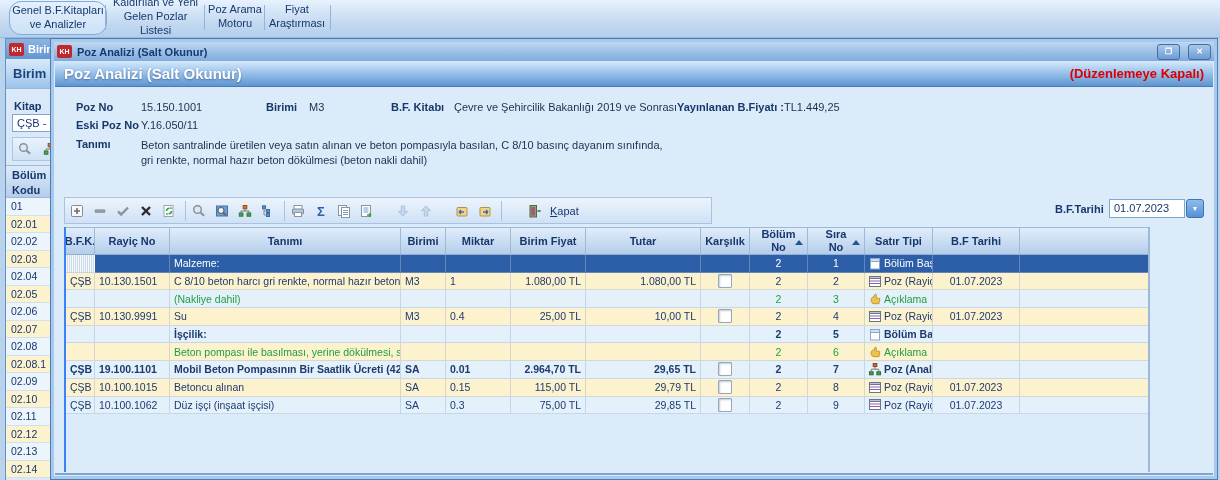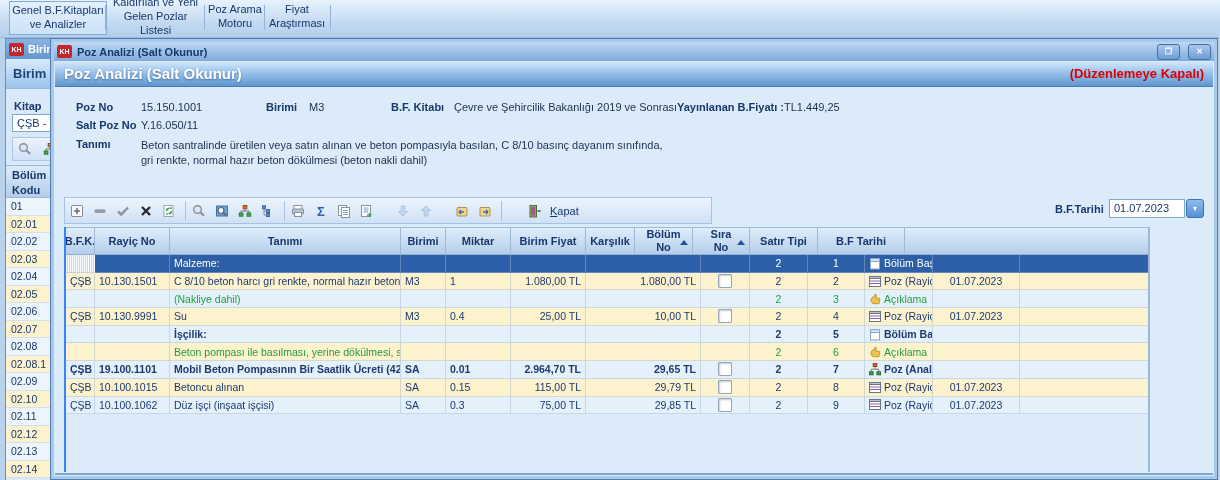--- a/index.html
+++ b/index.html
@@ -4,21 +4,21 @@
 <style>
   html,body{margin:0;padding:0}
   .screen{position:relative;width:1220px;height:480px;background:#b9d3ec;
     font-family:"Liberation Sans",sans-serif;overflow:hidden;color:#17386e}
 
   
   .tabstrip{position:absolute;left:0;top:0;width:1220px;height:37px;
     background:linear-gradient(#e7f2fd,#c2d8f0 65%,#b3cfec);border-bottom:1px solid #9cb8da}
   .tab{position:absolute;top:1px;height:32px;display:flex;flex-direction:column;align-items:center;
     justify-content:center;font-size:11px;color:#17386e;line-height:1.25;text-align:center;cursor:default}
-  .tab.selected{background:linear-gradient(#e3f0fd,#cde2f7);border:1px solid #84acd8;border-radius:0}
+  .tab.selected{background:linear-gradient(#e3f0fd,#cde2f7);border:1px solid #84acd8;border-radius:12px}
   .tabsep{position:absolute;top:5px;height:25px;width:1px;background:#93b3d8}
 
   
   .sidebar{position:absolute;left:5px;top:38px;width:143px;height:442px;background:#d9e9f9;
     border:1px solid #6890c0}
   .sb-title{height:20px;background:linear-gradient(#8cb4e2,#6397d0);display:flex;align-items:center;
     gap:4px;padding:0 3px;color:#fff;font-weight:bold;font-size:11px;white-space:nowrap;overflow:hidden}
   .kh{width:15px;height:13px;background:#c1272d;color:#fff;font-size:7px;font-weight:bold;
     display:flex;align-items:center;justify-content:center;border-radius:2px;flex:none}
   .sb-head{position:absolute;left:0;top:20px;width:100%;height:30px;
@@ -206,21 +206,21 @@
     </div>
 
     <span class="fld lab" style="left:25px;top:62px">Poz No</span>
     <span class="fld val" style="left:90px;top:62px">15.150.1001</span>
     <span class="fld lab" style="left:215px;top:62px">Birimi</span>
     <span class="fld val" style="left:258px;top:62px">M3</span>
     <span class="fld lab" style="left:340px;top:62px">B.F. Kitabı</span>
     <span class="fld val" style="left:403px;top:62px">Çevre ve Şehircilik Bakanlığı 2019 ve Sonrası</span>
     <span class="fld lab" style="left:626px;top:62px">Yayınlanan B.Fiyatı :</span>
     <span class="fld val" style="left:733px;top:62px">TL1.449,25</span>
-    <span class="fld lab" style="left:25px;top:80px">Salt Poz No</span>
+    <span class="fld lab" style="left:25px;top:80px">Eski Poz No</span>
     <span class="fld val" style="left:90px;top:80px">Y.16.050/11</span>
     <span class="fld lab" style="left:25px;top:99px">Tanımı</span>
     <div class="tanimi-text">Beton santralinde üretilen veya satın alınan ve beton pompasıyla basılan, C 8/10 basınç dayanım sınıfında, gri renkte, normal hazır beton dökülmesi (beton nakli dahil)</div>
 
     <div class="tbar" id="tbar">
         <span class="tbtn">
           <span class="ticon">
             <svg width="16" height="16" viewBox="0 0 16 16">
               <rect x="2.5" y="2.5" width="11" height="11" rx="1" fill="#f4f8fc" stroke="#8a8a8a"></rect>
               <path d="M8 5v6M5 8h6" stroke="#6d6d6d" stroke-width="1.6"></path>
@@ -391,20 +391,23 @@
             <span>Tanımı</span>
           </div>
           <div class="g-hc c3">
             <span>Birimi</span>
           </div>
           <div class="g-hc c4">
             <span>Miktar</span>
           </div>
           <div class="g-hc c5">
             <span>Birim Fiyat</span>
+          </div>
+          <div class="g-hc c6">
+            <span>Tutar</span>
           </div>
           <div class="g-hc c7">
             <span>Karşılık</span>
           </div>
           <div class="g-hc c8">
             <span>Bölüm<br>No</span>
             <span class="sort"></span>
           </div>
           <div class="g-hc c9">
             <span>Sıra<br>No</span>

